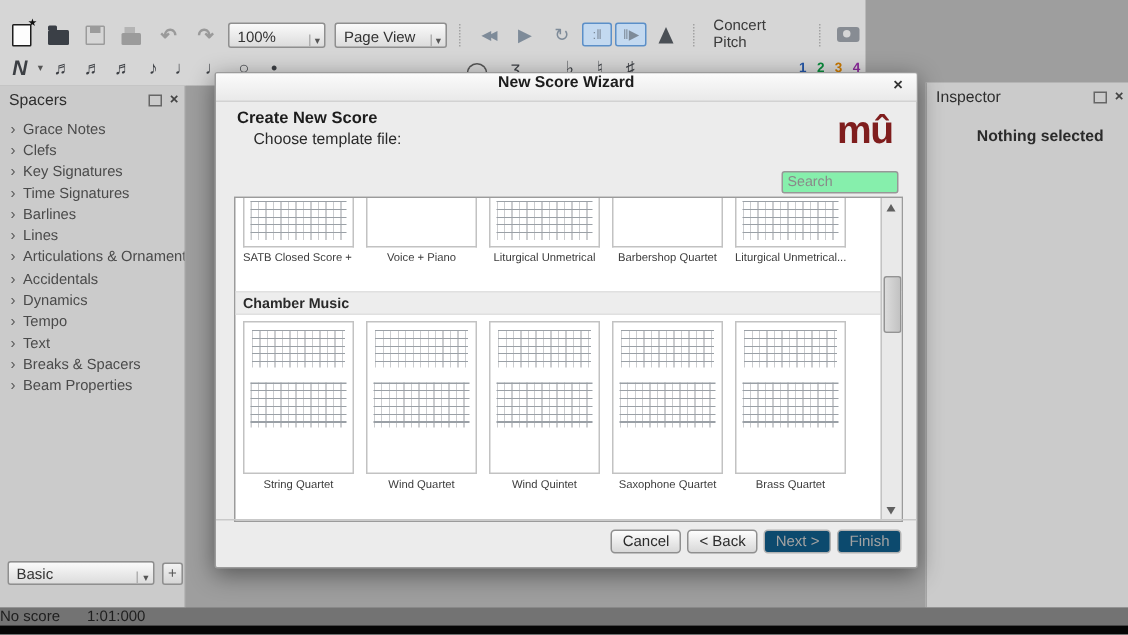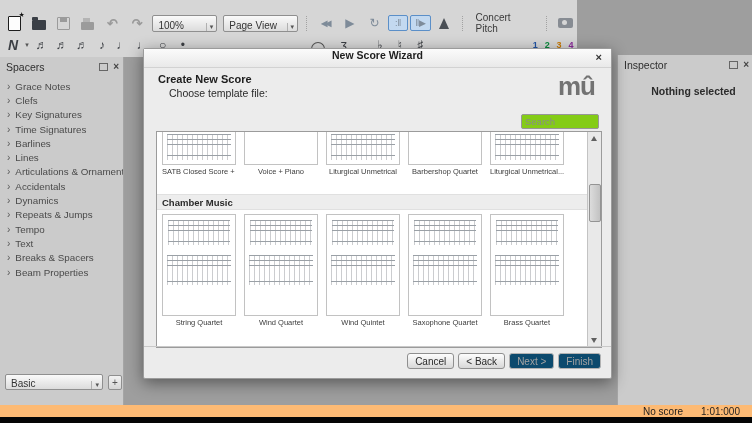--- a/index.html
+++ b/index.html
@@ -62,35 +62,35 @@
   .palette-list{margin-top:4px;}
   .palette-item{display:flex;align-items:center;height:14.3px;padding-left:7px;font-size:9.8px;color:#4a4a4a;white-space:nowrap;overflow:hidden;}
   .palette-item::before{content:"\203A";margin-right:5px;color:#5a5a5a;font-size:10px;}
   .palette-footer{position:absolute;left:3px;bottom:15px;display:flex;gap:3px;align-items:center;}
   .combo-preset{width:88px;height:14px;}
   .plus-btn{width:14px;height:15px;border:1px solid #8f8f8f;border-radius:2px;background:linear-gradient(#f2f2f2,#d6d6d6);
             font-size:10px;color:#555;display:flex;align-items:center;justify-content:center;}
   .nothing-selected{margin-top:12px;text-align:center;font-size:10.5px;font-weight:bold;color:#2b2b2b;margin-left:16px;}
 
   
-  .statusbar{position:absolute;left:0;top:405px;width:752px;height:12px;background:#fdba74;z-index:2;
-             display:flex;align-items:center;justify-content:flex-end;font-size:10px;color:#1e1e1e;padding-right:12px;box-sizing:border-box;gap:18px;}
+  .statusbar{position:absolute;left:0;top:405px;width:752px;height:12px;background:#737373;z-index:2;
+             display:flex;align-items:center;font-size:10px;color:#1e1e1e;padding-right:12px;box-sizing:border-box;gap:18px;}
   .blackbar{position:absolute;left:0;top:417px;width:752px;height:6px;background:#050505;z-index:3;}
 
   
   .dialog{position:absolute;left:143px;top:48px;width:467px;height:329px;background:#ececec;
           border:1px solid #9b9b9b;border-radius:2px;box-shadow:0 4px 16px rgba(0,0,0,.45);z-index:10;}
   .dlg-titlebar{position:relative;height:18px;background:linear-gradient(#fbfbfb,#e9e9e9);border-bottom:1px solid #d2d2d2;
                 display:flex;align-items:flex-start;justify-content:center;font-size:10.5px;font-weight:bold;color:#1d1d1d;}
   .dlg-close{position:absolute;right:9px;top:3px;font-size:11px;font-weight:bold;color:#333;line-height:1;}
   .dlg-heading{position:absolute;left:14px;top:24px;font-size:11px;font-weight:bold;color:#1d1d1d;}
   .dlg-subheading{position:absolute;left:25px;top:38px;font-size:10.5px;color:#2a2a2a;}
-  .dlg-logo{position:absolute;right:16px;top:22px;font-size:26px;font-weight:bold;color:#737373;letter-spacing:-1px;}
+  .dlg-logo{position:absolute;right:16px;top:22px;font-size:26px;font-weight:bold;color:#7f1d1d;letter-spacing:-1px;}
   .search-box{position:absolute;right:12px;top:65px;width:70px;height:13px;border:1px solid #979797;border-radius:2px;
-              background:#84cc16;font-size:9.5px;color:#333;padding:0 3px;font-family:"Liberation Sans",sans-serif;}
+              background:#86efac;font-size:9.5px;color:#333;padding:0 3px;font-family:"Liberation Sans",sans-serif;}
   .search-box::placeholder{color:#8a8a8a;}
   .tpl-list{position:absolute;left:12px;top:82px;width:444px;height:215px;background:#fff;border:1px solid #9b9b9b;overflow:hidden;}
   .tpl-row{position:absolute;left:0;display:flex;gap:8px;padding-left:5px;}
   .tpl-row1{top:0;}
   .tpl-row2{top:82px;}
   .tpl-card{width:74px;}
   .tpl-thumb{background:#fff;border:1px solid #c2c2c2;position:relative;overflow:hidden;}
   .tpl-row1 .tpl-thumb{height:32px;border-top:none;}
   .tpl-row2 .tpl-thumb{height:100px;}
   .tpl-label{margin-top:2px;font-size:7.5px;color:#3c3c3c;text-align:center;white-space:nowrap;overflow:hidden;}
@@ -275,23 +275,20 @@
         <div class="palette-item" data-name="palette-item">
     <span data-name="palette-item-label">Articulations &amp; Ornaments</span>
   </div>
         <div class="palette-item" data-name="palette-item">
     <span data-name="palette-item-label">Accidentals</span>
   </div>
         <div class="palette-item" data-name="palette-item">
     <span data-name="palette-item-label">Dynamics</span>
   </div>
         <div class="palette-item" data-name="palette-item">
-    <span data-name="palette-item-label">Repeats &amp; Jumps</span>
-  </div>
-        <div class="palette-item" data-name="palette-item">
     <span data-name="palette-item-label">Tempo</span>
   </div>
         <div class="palette-item" data-name="palette-item">
     <span data-name="palette-item-label">Text</span>
   </div>
         <div class="palette-item" data-name="palette-item">
     <span data-name="palette-item-label">Breaks &amp; Spacers</span>
   </div>
         <div class="palette-item" data-name="palette-item">
     <span data-name="palette-item-label">Beam Properties</span>

